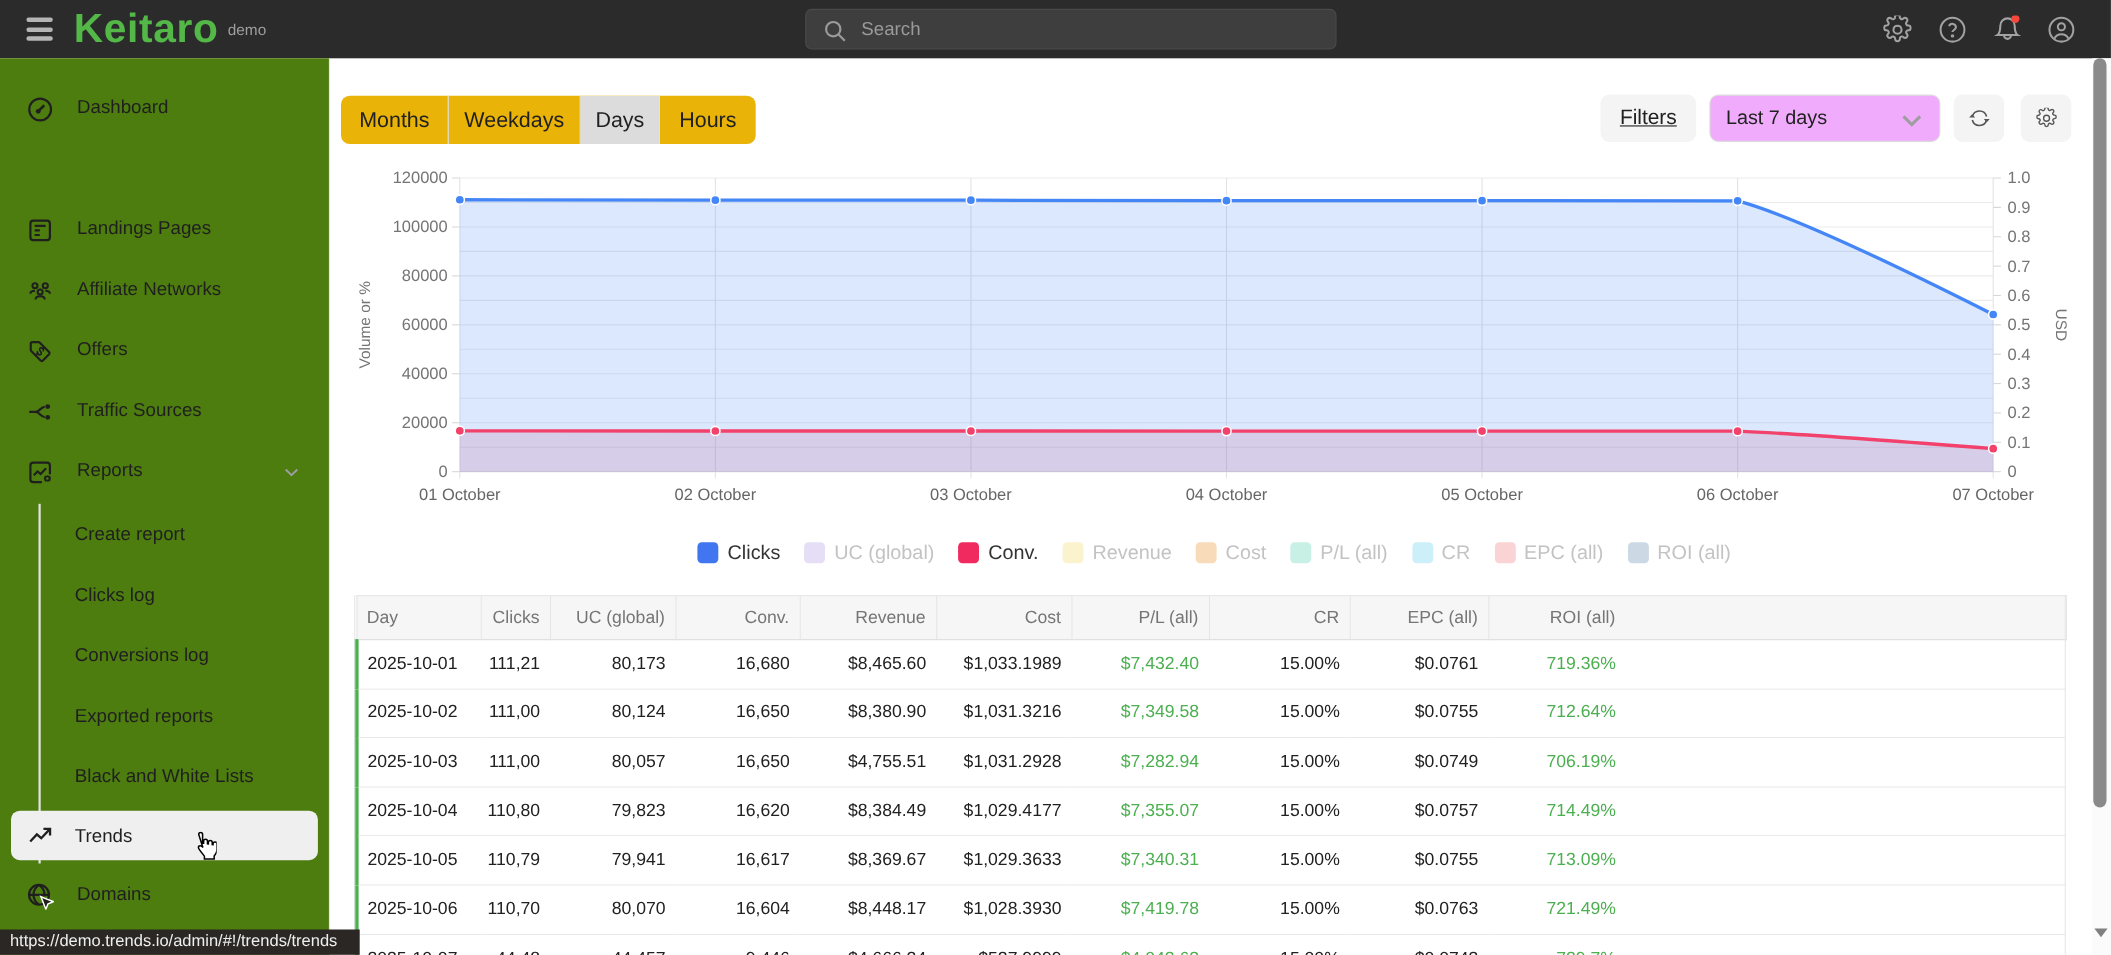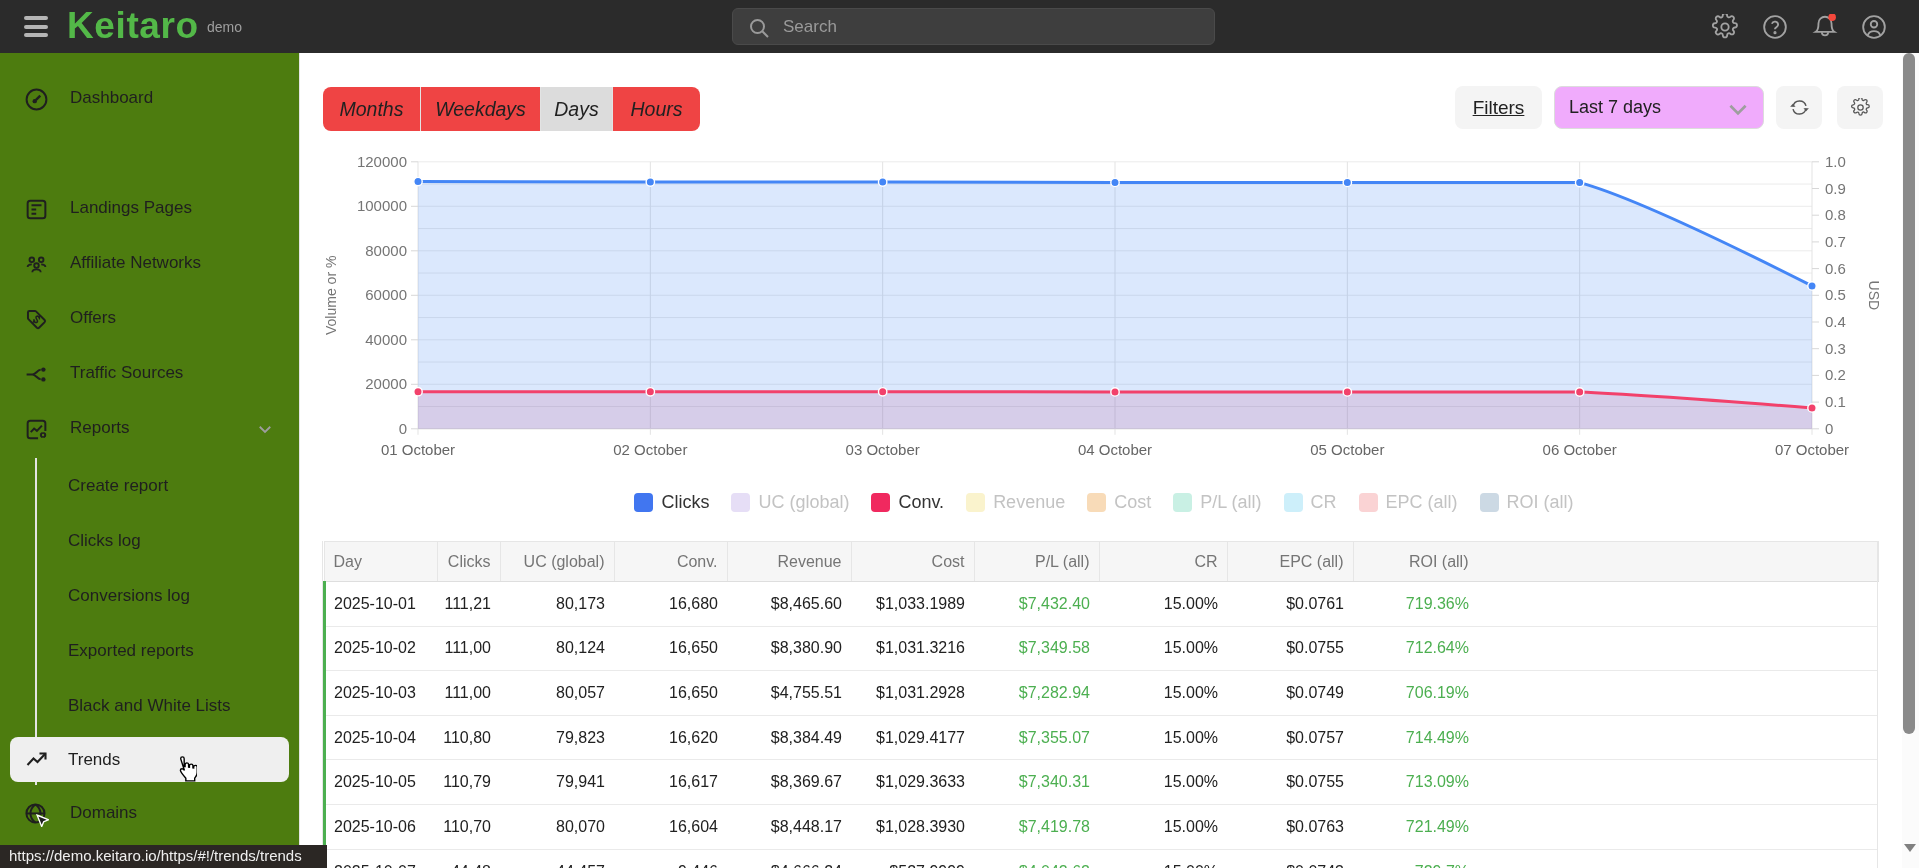--- a/index.html
+++ b/index.html
@@ -25,22 +25,22 @@
   background:#4d7c0f; border-right:1px solid #e4e4e4; }
 .navitem { position:absolute; left:0; width:300px; height:24px; color:#1f1f1f; font-size:17px; }
 .navitem svg { position:absolute; left:24px; top:0; }
 .navitem span { position:absolute; left:70px; top:1px; }
 .subitem { position:absolute; left:68px; font-size:17px; color:#1f1f1f; }
 #subline { position:absolute; left:35px; top:405px; width:2px; height:327px; background:#e4e4e4; }
 #trendhl { position:absolute; left:10px; top:684px; width:279px; height:45px;
   background:#efefef; border-radius:8px; }
 
 
-#tabs { position:absolute; left:323px; top:87px; height:44px; display:flex;
-  background:#ef4444; border-radius:8px; overflow:hidden;font-style:italic; }
+#tabs { position:absolute; left:310px; top:87px; height:44px; display:flex;
+  background:#eab308; border-radius:8px; overflow:hidden; }
 #tabs div { font-size:19.5px; color:#212121; line-height:44px; text-align:center;
   border-right:1px solid #e3e3e3; }
 #tabs div:last-child { border-right:none; }
 #tabs .sel { background:#dcdcdc; }
 .btn { position:absolute; top:86px; height:43px; background:#f4f4f4; border-radius:8px;text-decoration:underline; }
 #filtersbtn { left:1455px; width:87px; font-size:19px; color:#212121;
   line-height:43px; text-align:center; }
 #select7 { position:absolute; left:1554px; top:86px; width:210px; height:43px;
   background:#f0abfc; border:1px solid #dcdcdc; border-radius:8px; }
 #select7 span { position:absolute; left:14px; top:10px; font-size:18px; color:#212121; }
@@ -444,13 +444,13 @@
 </tbody>
     </table>
 </div>
 <div id="tbrd"></div>
 
 <div id="sbtrack">
     <div id="sbthumb"></div>
     <div id="sbarrow"></div>
   </div>
 
-<div id="status">https://demo.keitaro.io/https/#!/trends/trends</div>
+<div id="status">https://demo.trends.io/admin/#!/trends/trends</div>
 
 </body></html>

